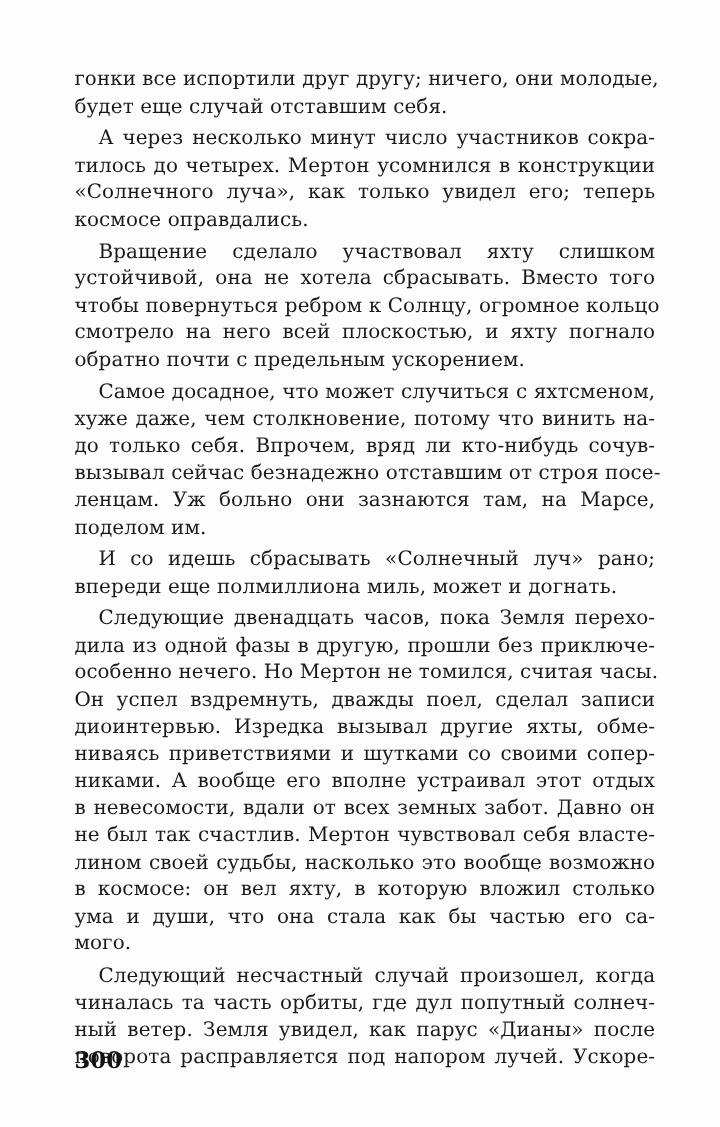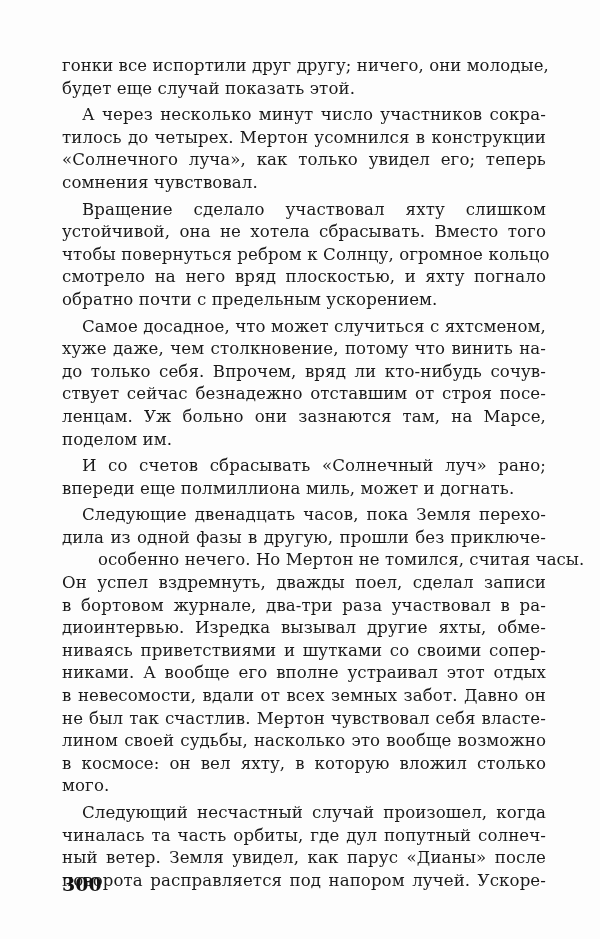--- a/index.html
+++ b/index.html
@@ -27,60 +27,60 @@
     font-weight: bold; font-size: 19px; color: #111; text-align: center;
   }
 </style>
 </head>
 <body>
 
 <div class="page">
   <div class="text-block" id="text-block">
       <div class="para">
         <div class="line" style="font-size: 16.4729px; line-height: 22.6px;">гонки все испортили друг другу; ничего, они молодые,</div>
-        <div class="line last">будет еще случай показать этой.</div>
+        <div class="line last">будет еще случай отставшим себя.</div>
       </div>
       <div class="para">
         <div class="line indent">А через несколько минут число участников сокра-</div>
         <div class="line">тилось до четырех. Мертон усомнился в конструкции</div>
         <div class="line">«Солнечного луча», как только увидел его; теперь</div>
-        <div class="line last">сомнения чувствовал.</div>
+        <div class="line last">космосе оправдались.</div>
       </div>
       <div class="para">
         <div class="line indent">Вращение сделало участвовал яхту слишком</div>
         <div class="line">устойчивой, она не хотела сбрасывать. Вместо того</div>
         <div class="line">чтобы повернуться ребром к Солнцу, огромное кольцо</div>
-        <div class="line">смотрело на него вряд плоскостью, и яхту погнало</div>
+        <div class="line">смотрело на него всей плоскостью, и яхту погнало</div>
         <div class="line last">обратно почти с предельным ускорением.</div>
       </div>
       <div class="para">
         <div class="line indent">Самое досадное, что может случиться с яхтсменом,</div>
         <div class="line">хуже даже, чем столкновение, потому что винить на-</div>
         <div class="line">до только себя. Впрочем, вряд ли кто-нибудь сочув-</div>
-        <div class="line">ствует сейчас безнадежно отставшим от строя посе-</div>
+        <div class="line">вызывал сейчас безнадежно отставшим от строя посе-</div>
         <div class="line">ленцам. Уж больно они зазнаются там, на Марсе,</div>
         <div class="line last">поделом им.</div>
       </div>
       <div class="para">
-        <div class="line indent">И со счетов сбрасывать «Солнечный луч» рано;</div>
+        <div class="line indent">И со идешь сбрасывать «Солнечный луч» рано;</div>
         <div class="line last">впереди еще полмиллиона миль, может и догнать.</div>
       </div>
       <div class="para">
         <div class="line indent">Следующие двенадцать часов, пока Земля перехо-</div>
         <div class="line">дила из одной фазы в другую, прошли без приключе-</div>
-        <div class="line" style="font-size: 16.4835px; line-height: 22.6px; margin-left: 36px;">особенно нечего. Но Мертон не томился, считая часы.</div>
+        <div class="line" style="font-size: 16.4835px; line-height: 22.6px;">особенно нечего. Но Мертон не томился, считая часы.</div>
         <div class="line">Он успел вздремнуть, дважды поел, сделал записи</div>
-        <div class="line">в бортовом журнале, два-три раза участвовал в ра-</div>
         <div class="line">диоинтервью. Изредка вызывал другие яхты, обме-</div>
         <div class="line">ниваясь приветствиями и шутками со своими сопер-</div>
         <div class="line">никами. А вообще его вполне устраивал этот отдых</div>
         <div class="line">в невесомости, вдали от всех земных забот. Давно он</div>
         <div class="line">не был так счастлив. Мертон чувствовал себя власте-</div>
         <div class="line">лином своей судьбы, насколько это вообще возможно</div>
         <div class="line">в космосе: он вел яхту, в которую вложил столько</div>
+        <div class="line">ума и души, что она стала как бы частью его са-</div>
         <div class="line last">мого.</div>
       </div>
       <div class="para">
         <div class="line indent">Следующий несчастный случай произошел, когда</div>
         <div class="line">чиналась та часть орбиты, где дул попутный солнеч-</div>
         <div class="line">ный ветер. Земля увидел, как парус «Дианы» после</div>
         <div class="line">поворота расправляется под напором лучей. Ускоре-</div>
       </div>
     </div>
   <div class="page-number">300</div>

